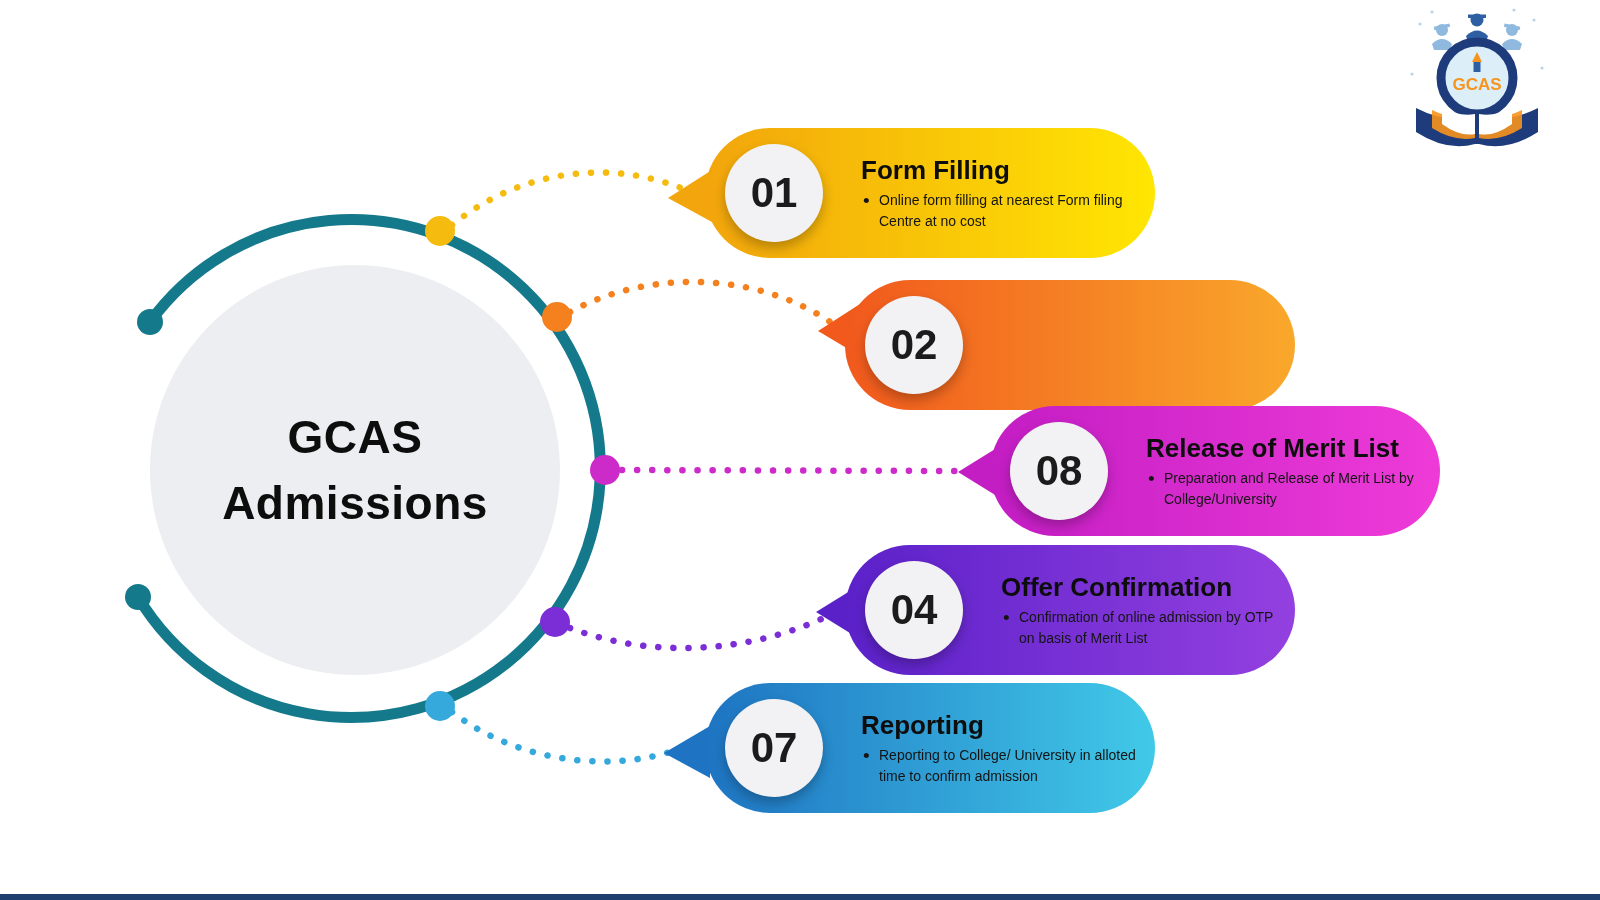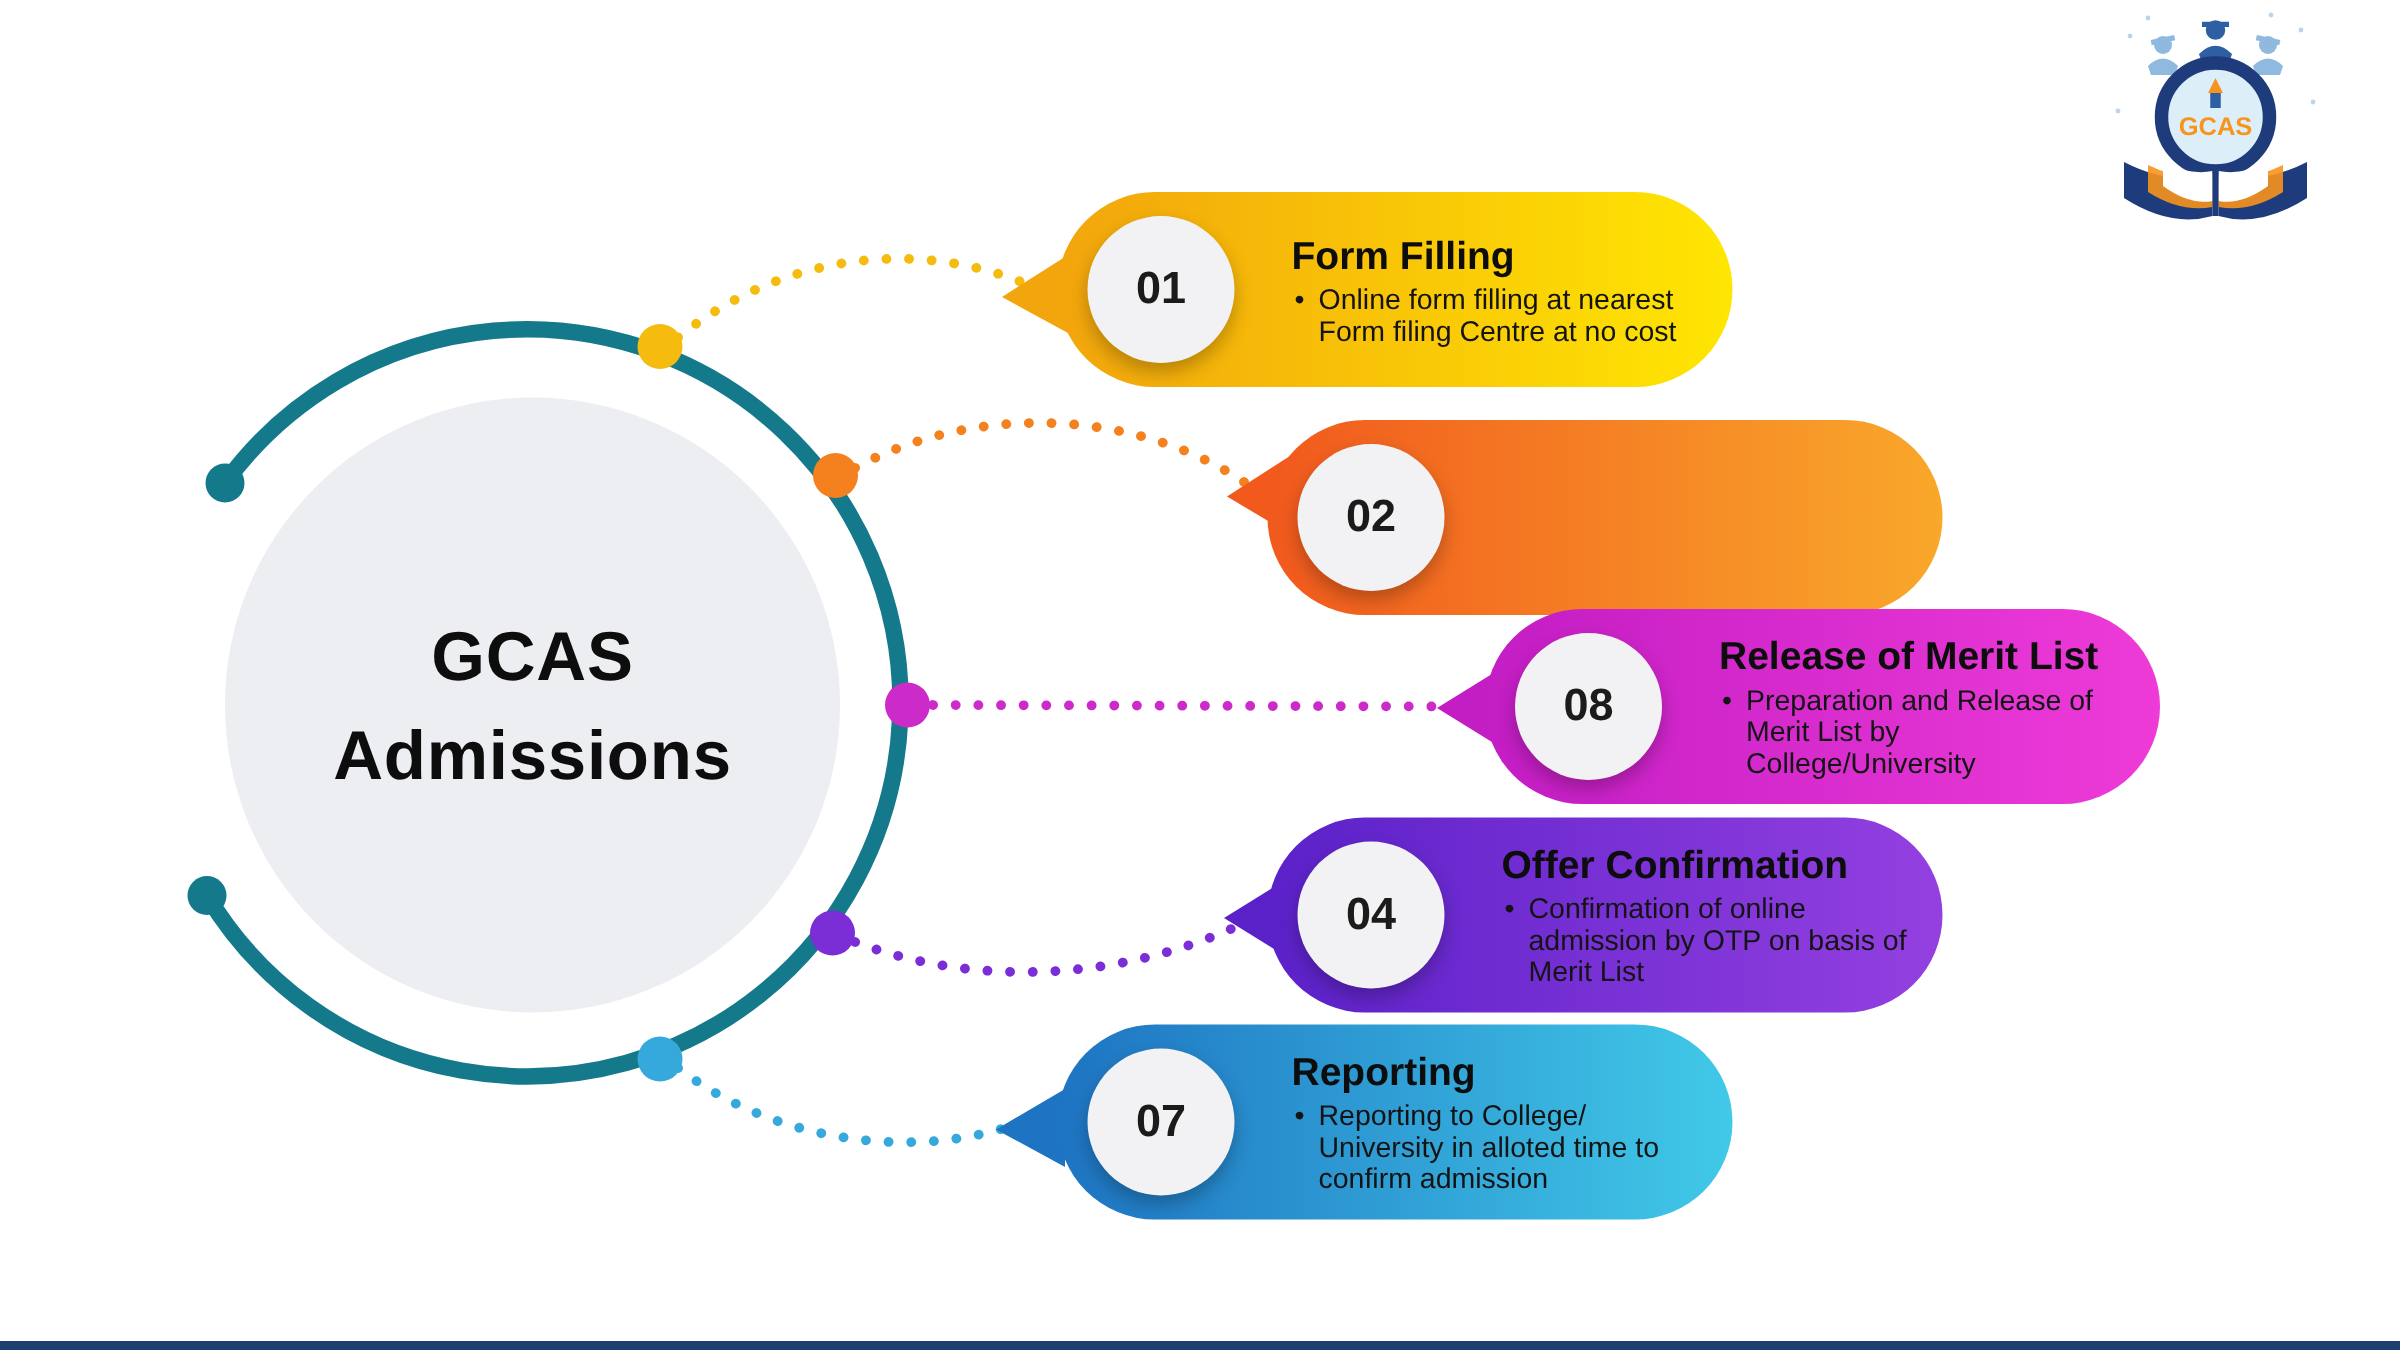--- a/index.html
+++ b/index.html
@@ -38,27 +38,27 @@
   }
   .num-circle {
     flex: 0 0 auto;
     width: 98px; height: 98px;
     margin-left: 20px;
     border-radius: 50%;
     background: #F2F2F4;
     box-shadow: 0 6px 12px rgba(0,0,0,0.25);
     display: flex; align-items: center; justify-content: center;
   }
-  .num-circle span { font-size: 30px; font-weight: 800; color: #1b1b1b; }
+  .num-circle span { font-size: 42px; font-weight: 800; color: #1b1b1b; }
   .card-text { margin-left: 38px; padding-right: 18px; width: 300px; }
   .card-title { font-size: 26px; font-weight: 800; color: #0d0d0d; margin-bottom: 4px; }
   .card-bullets { list-style: none; }
   .card-bullets li {
     position: relative;
-    font-size: 19px; line-height: 21px; color: #141414;
+    font-size: 14px; line-height: 21px; color: #141414;
     padding-left: 18px;
   }
   .card-bullets li::before {
     content: "•";
     position: absolute; left: 2px; top: 0;
     font-size: 19px; color: #141414;
   }
 
   
   .logo {

